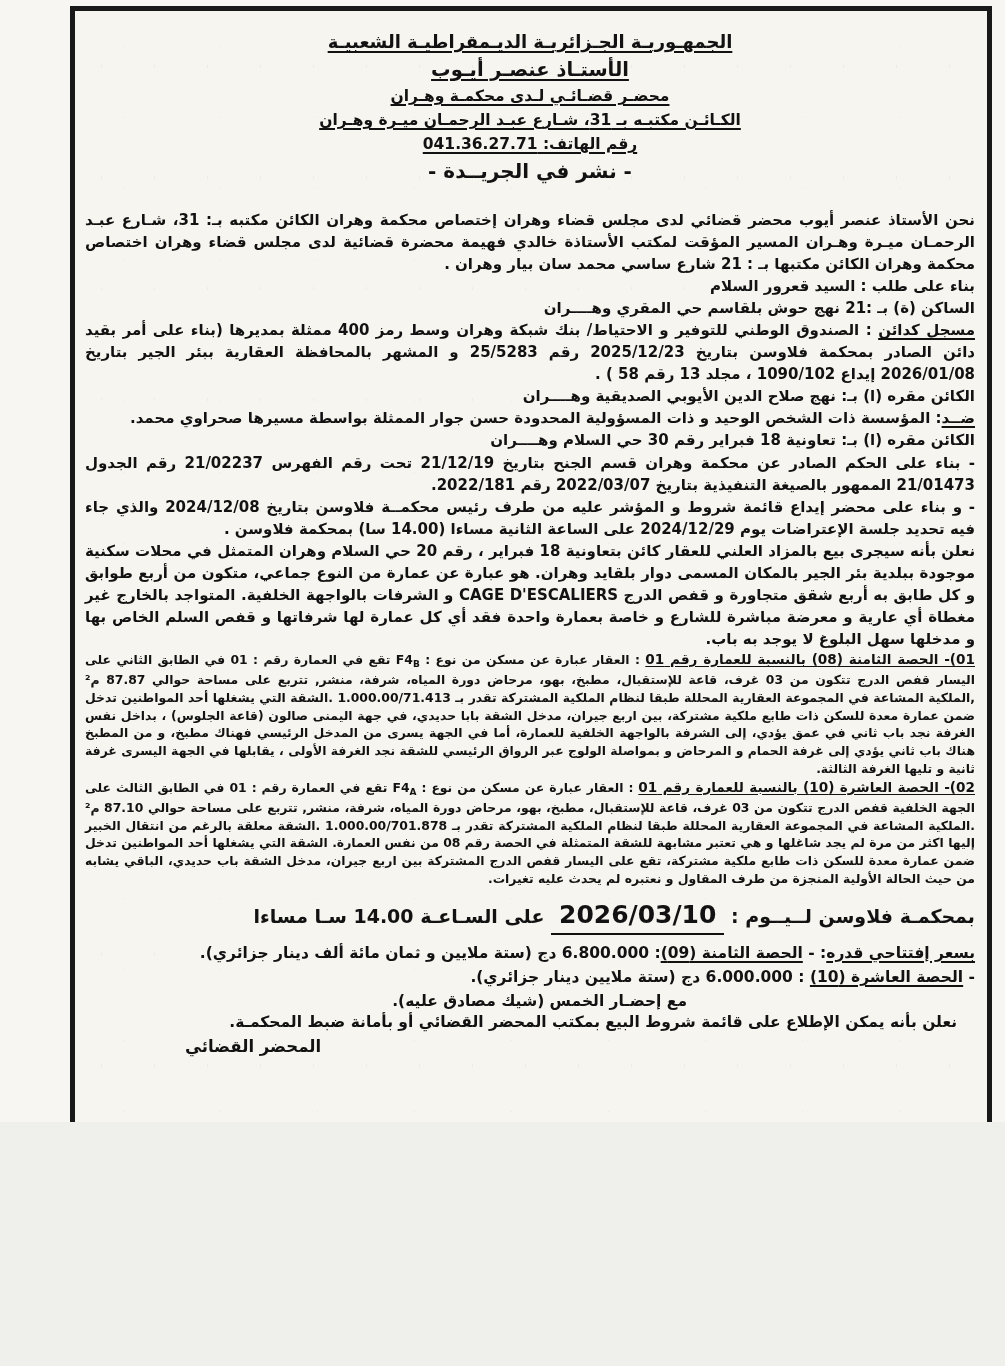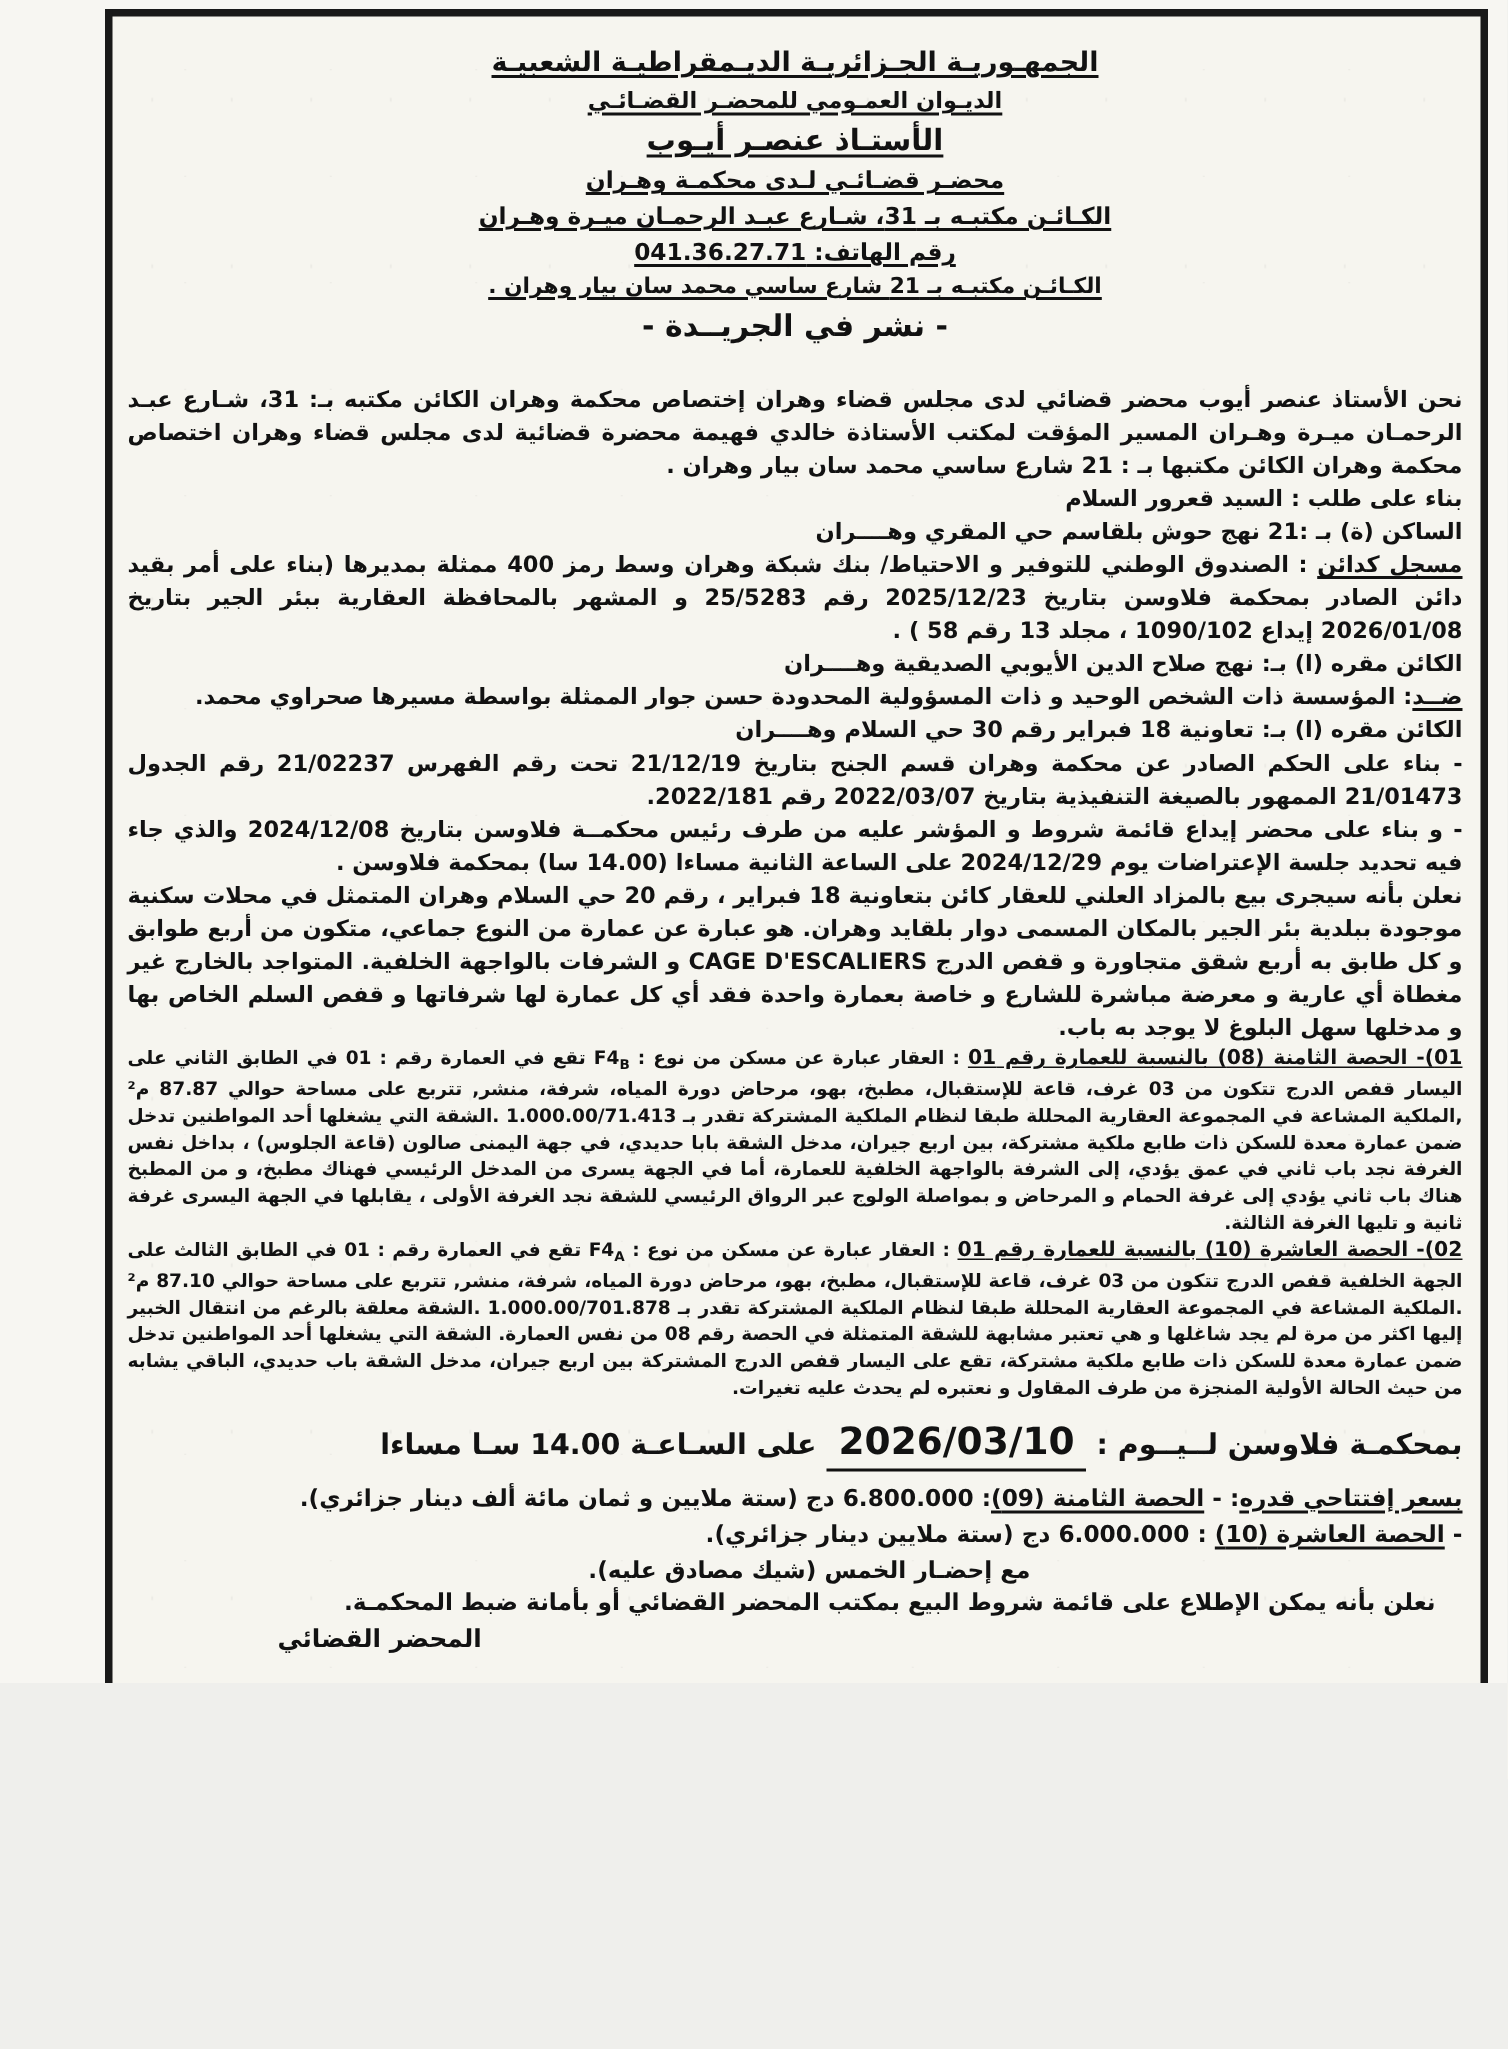--- a/index.html
+++ b/index.html
@@ -59,26 +59,24 @@
 </style>
 </head>
 <body>
 
 <div class="canvas">
 
   <div class="frame">
 
     <header class="letterhead">
       <span class="lh lh1">الجمهـوريـة الجـزائريـة الديـمقراطيـة الشعبيـة</span>
-      <span class="lh lh2">الديـوان العمـومي للمحضـر القضـائـي</span>
       <span class="lh lh3">الأستـاذ عنصـر أيـوب</span>
       <span class="lh lh4">محضـر قضـائـي لـدى محكمـة وهـران</span>
       <span class="lh lh5">الكـائـن مكتبـه بـ 31، شـارع عبـد الرحمـان ميـرة وهـران</span>
       <span class="lh lh6">رقم الهاتف: 041.36.27.71</span>
-      <span class="lh lh8">الكـائـن مكتبـه بـ 21 شارع ساسي محمد سان بيار وهران .</span>
     </header>
 
     <div class="subtitle">- نشر في الجريــدة -</div>
 
     <div class="main">
       <p>نحن الأستاذ عنصر أيوب محضر قضائي لدى مجلس قضاء وهران إختصاص محكمة وهران الكائن مكتبه بـ: 31، شـارع عبـد الرحمـان ميـرة وهـران المسير المؤقت لمكتب الأستاذة خالدي فهيمة محضرة قضائية لدى مجلس قضاء وهران اختصاص محكمة وهران الكائن مكتبها بـ : 21 شارع ساسي محمد سان بيار وهران .</p>
       <p>بناء على طلب : السيد قعرور السلام</p>
       <p>الساكن (ة) بـ :21 نهج حوش بلقاسم حي المقري وهــــران</p>
       <p><span class="u">مسجل كدائن</span><span> : الصندوق الوطني للتوفير و الاحتياط/ بنك شبكة وهران وسط رمز 400 ممثلة بمديرها (بناء على أمر بقيد دائن الصادر بمحكمة فلاوسن بتاريخ 2025/12/23 رقم 25/5283 و المشهر بالمحافظة العقارية ببئر الجير بتاريخ 2026/01/08 إيداع 1090/102 ، مجلد 13 رقم 58 ) .</span></p>
       <p>الكائن مقره (ا) بـ: نهج صلاح الدين الأيوبي الصديقية وهــــران</p>

